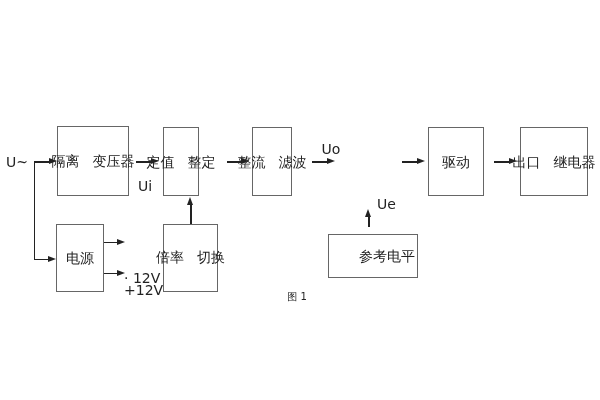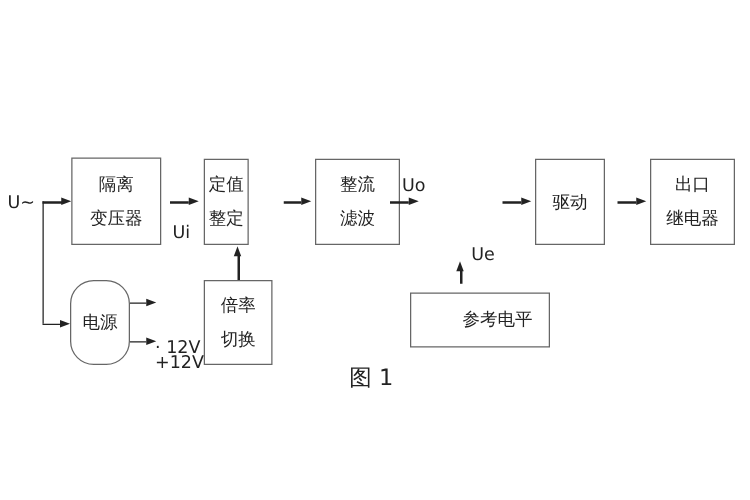--- a/index.html
+++ b/index.html
@@ -11,21 +11,20 @@
     font-family: "DejaVu Sans", "Liberation Sans", sans-serif;
     color: var(--text, #222);
     overflow: hidden;
   }
   .box {
     position: absolute;
     box-sizing: border-box;
     border: 1.5px solid var(--box-border, #666);
     background: #fff;
     display: flex;
-    flex-direction: column;
     align-items: center;
     justify-content: center;
     gap: 13px;
     font-size: 14px;
     line-height: 14px;
     text-align: center;
     white-space: nowrap;
   }
   .lbl {
     position: absolute;
@@ -40,21 +39,21 @@
     border-top: 3.5px solid transparent;
     border-bottom: 3.5px solid transparent;
     border-left: 8px solid var(--line, #222);
   }
   .ah-u {
     position: absolute; width: 0; height: 0;
     border-left: 3.5px solid transparent;
     border-right: 3.5px solid transparent;
     border-bottom: 8px solid var(--line, #222);
   }
-  .caption { position: absolute; font-size: 18px; text-align: center; }
+  .caption { position: absolute; font-size: 10px; text-align: center; }
 </style>
 </head>
 <body>
 
 <div class="stage" style="--bg: #ffffff; --box-border: #666666; --line: #222222; --text: #222222;">
 
   <div class="lbl" style="left:6px; top:155px;">U~</div>
 
   <div class="hline" style="left:33.5px; top:161px; width:17px;"></div>
   <div class="ah-r" style="left:49px; top:158.25px;"></div>
@@ -65,21 +64,21 @@
   <div class="box" style="left:57px; top:126px; width:72px; height:70px;">
     <span>隔离</span>
     <span>变压器</span>
   </div>
 
   <div class="box" style="left:163px; top:127px; width:36px; height:69px;">
     <span>定值</span>
     <span>整定</span>
   </div>
 
-  <div class="box" style="left:252px; top:127px; width:68px; height:69px;">
+  <div class="box" style="left:252px; top:127px; width:40px; height:69px;">
     <span>整流</span>
     <span>滤波</span>
   </div>
 
 
   <div class="box" style="left:428px; top:127px; width:56px; height:69px;">
     <span>驱动</span>
   </div>
 
   <div class="box" style="left:520px; top:127px; width:68px; height:69px;">
@@ -97,30 +96,30 @@
   <div class="lbl" style="left:310px; top:142px; width:22px; text-align:center;margin-left:10px;">Uo</div>
   <div class="hline" style="left:312px; top:161px; width:15px;"></div>
   <div class="ah-r" style="left:327px; top:158.25px;"></div>
 
   <div class="hline" style="left:402px; top:161px; width:15px;"></div>
   <div class="ah-r" style="left:417px; top:158.25px;"></div>
 
   <div class="hline" style="left:494px; top:161px; width:15px;"></div>
   <div class="ah-r" style="left:509px; top:158.25px;"></div>
 
-  <div class="box" style="left:56px; top:224px; width:48px; height:68px;border-radius:19px;">
+  <div class="box" style="left:56px; top:224px; width:48px; height:68px;">
     <span>电源</span>
   </div>
 
-  <div class="box" style="left:163px; top:224px; width:55px; height:68px;">
+  <div class="box" style="left:163px; top:224px; width:55px; height:68px;font-family:Liberation Serif, serif;">
     <span>倍率</span>
     <span>切换</span>
   </div>
 
-  <div class="box" style="left:328px; top:234px; width:112px; height:44px;padding-left:28px;">
+  <div class="box" style="left:328px; top:234px; width:90px; height:44px;padding-left:28px;">
     <span>参考电平</span>
   </div>
 
   <div class="hline" style="left:104px; top:241.5px; width:13px;"></div>
   <div class="ah-r" style="left:117px; top:238.75px;"></div>
   <div class="lbl" style="left:124px; top:236px;margin-top:47px;">+12V</div>
 
   <div class="hline" style="left:104px; top:272.5px; width:13px;"></div>
   <div class="ah-r" style="left:117px; top:269.75px;"></div>
   <div class="lbl" style="left:124px; top:271px;">· 12V</div>

